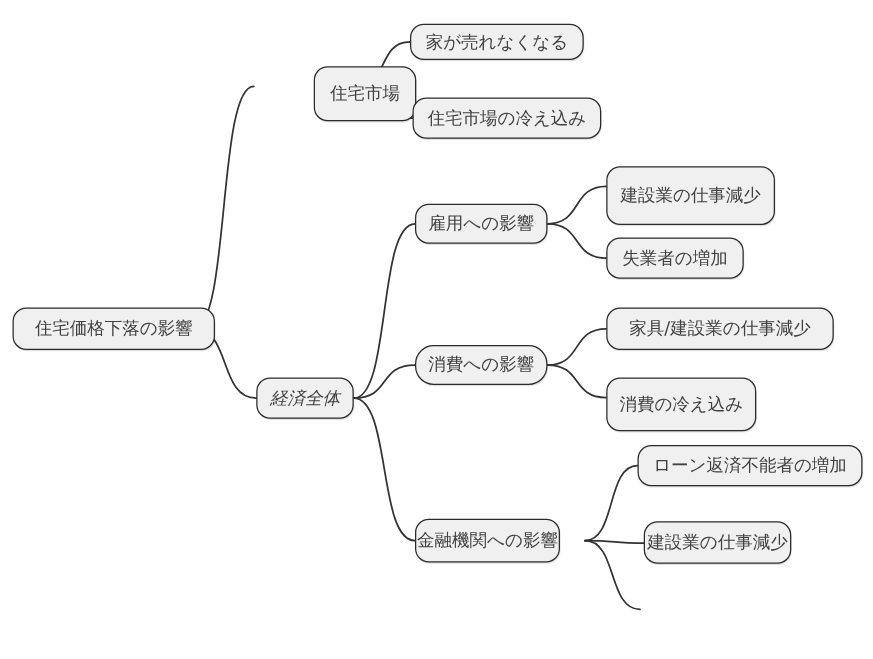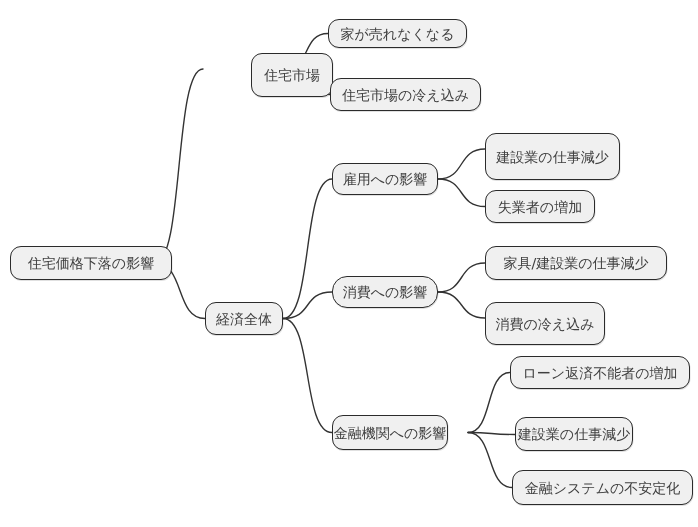--- a/index.html
+++ b/index.html
@@ -68,35 +68,34 @@
   </svg>
 
   <div class="node" style="left:10px; top:246px; width:162px; height:34px;">住宅価格下落の影響</div>
 
   <div class="node" style="left:203px; top:53px; width:82px; height:44px;margin-left:48px;">住宅市場</div>
 
   <div class="node" style="left:328px; top:19px; width:139px; height:29px;">家が売れなくなる</div>
 
   <div class="node" style="left:330px; top:78px; width:151px; height:33px;">住宅市場の冷え込み</div>
 
-  <div class="node" style="left:205px; top:302px; width:78px; height:33px;">経済全体</div>
+  <div class="node" style="left:205px; top:302px; width:78px; height:33px;font-style:italic;">経済全体</div>
 
   <div class="node" style="left:332px; top:163px; width:106px; height:32px;">雇用への影響</div>
 
   <div class="node" style="left:485px; top:133px; width:135px; height:47px;">建設業の仕事減少</div>
 
   <div class="node" style="left:485px; top:190px; width:110px; height:33px;">失業者の増加</div>
 
   <div class="node" style="left:332px; top:276px; width:106px; height:32px;border-radius:15px;">消費への影響</div>
 
   <div class="node" style="left:485px; top:246px; width:182px; height:34px;">家具/建設業の仕事減少</div>
 
   <div class="node" style="left:485px; top:302px; width:120px; height:43px;">消費の冷え込み</div>
 
   <div class="node" style="left:332px; top:415px; width:116px; height:35px;">金融機関への影響</div>
 
   <div class="node" style="left:510px; top:356px; width:180px; height:33px;">ローン返済不能者の増加</div>
 
   <div class="node" style="left:515px; top:417px; width:118px; height:34px;">建設業の仕事減少</div>
 
-  <div class="node" style="left:512px; top:470px; width:181px; height:35px;">金融システムの不安定化</div>
 
 </div>
 
 </body></html>

